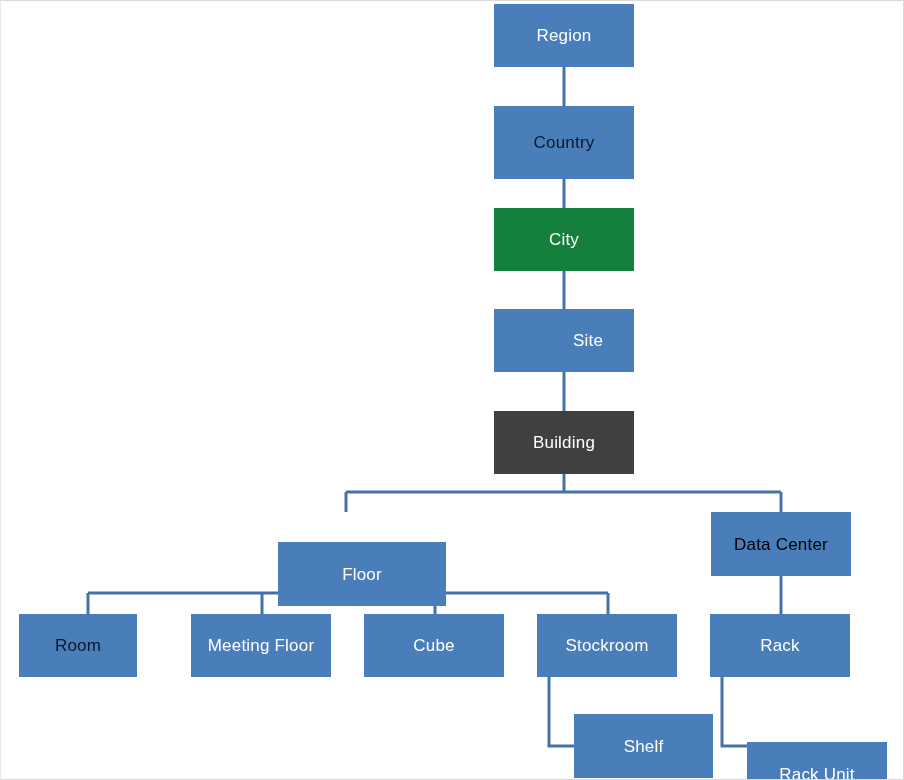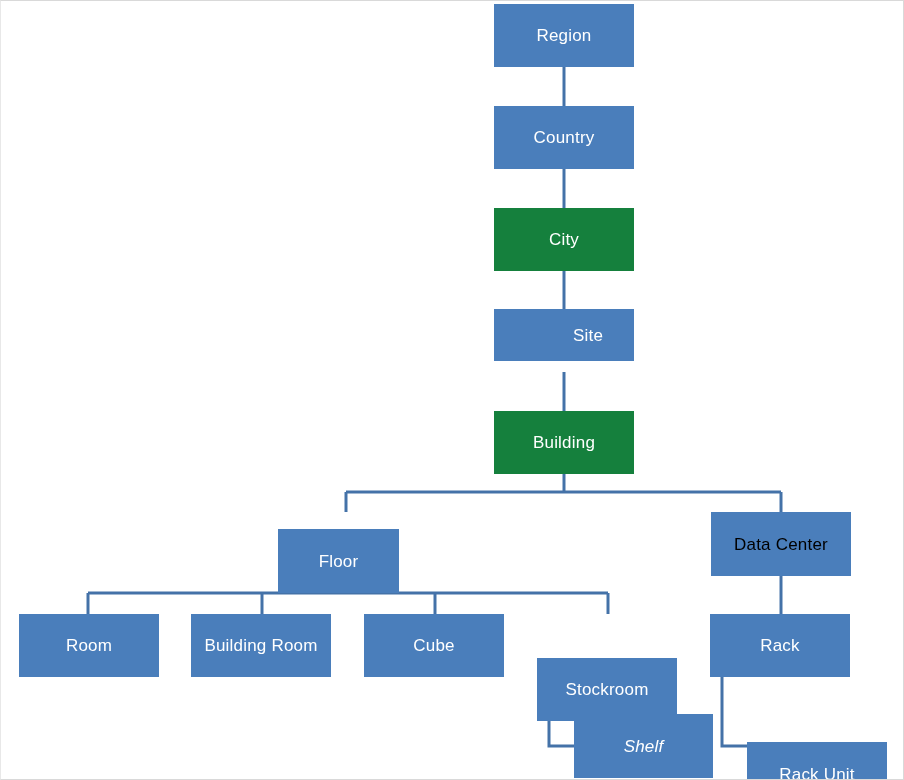--- a/index.html
+++ b/index.html
@@ -75,53 +75,53 @@
       <path d="M 607 592 L 607 613"></path>
       <path d="M 780 575 L 780 613"></path>
       <path d="M 548 676 L 548 745 L 573 745"></path>
       <path d="M 721 676 L 721 745 L 746 745"></path>
     </g>
   </svg>
 
   <div class="node" style="left: 493px; top: 3px; width: 140px; height: 63px; background: rgb(74, 126, 187); color: rgb(255, 255, 255);">
     <span class="node-label">Region</span>
   </div>
-  <div class="node" style="left: 493px; top: 105px; width: 140px; height: 63px; background: rgb(74, 126, 187); color: #ffffff; text-align: center;">
+  <div class="node" style="left: 493px; top: 105px; width: 140px; height: 73px; background: rgb(74, 126, 187); color: #0f172a; text-align: center;">
     <span class="node-label">Country</span>
   </div>
   <div class="node" style="left: 493px; top: 207px; width: 140px; height: 63px; background: #15803d; color: rgb(255, 255, 255);">
     <span class="node-label">City</span>
   </div>
-  <div class="node" style="left: 493px; top: 308px; width: 140px; height: 52px; background: rgb(74, 126, 187); color: rgb(255, 255, 255); padding-left: 48px;">
+  <div class="node" style="left: 493px; top: 308px; width: 140px; height: 63px; background: rgb(74, 126, 187); color: rgb(255, 255, 255); padding-left: 48px;">
     <span class="node-label">Site</span>
   </div>
-  <div class="node" style="left: 493px; top: 410px; width: 140px; height: 63px; background: #15803d; color: rgb(255, 255, 255);">
+  <div class="node" style="left: 493px; top: 410px; width: 140px; height: 63px; background: #404040; color: rgb(255, 255, 255);">
     <span class="node-label">Building</span>
   </div>
-  <div class="node" style="left: 277px; top: 528px; width: 121px; height: 64px; background: rgb(74, 126, 187); color: rgb(255, 255, 255);">
+  <div class="node" style="left: 277px; top: 541px; width: 168px; height: 64px; background: rgb(74, 126, 187); color: rgb(255, 255, 255);">
     <span class="node-label">Floor</span>
   </div>
   <div class="node" style="left: 710px; top: 511px; width: 140px; height: 64px; background: rgb(74, 126, 187); color: #000000;">
     <span class="node-label">Data Center</span>
   </div>
-  <div class="node" style="left: 18px; top: 613px; width: 140px; height: 63px; background: rgb(74, 126, 187); color: #ffffff;">
+  <div class="node" style="left: 18px; top: 613px; width: 118px; height: 63px; background: rgb(74, 126, 187); color: #0f172a;">
     <span class="node-label">Room</span>
   </div>
   <div class="node" style="left: 190px; top: 613px; width: 140px; height: 63px; background: rgb(74, 126, 187); color: rgb(255, 255, 255);">
-    <span class="node-label">Building Room</span>
+    <span class="node-label">Meeting Floor</span>
   </div>
   <div class="node" style="left: 363px; top: 613px; width: 140px; height: 63px; background: rgb(74, 126, 187); color: rgb(255, 255, 255);">
     <span class="node-label">Cube</span>
   </div>
-  <div class="node" style="left: 536px; top: 613px; width: 140px; height: 63px; background: rgb(74, 126, 187); color: rgb(255, 255, 255); margin-top: 44px;">
+  <div class="node" style="left: 536px; top: 613px; width: 140px; height: 63px; background: rgb(74, 126, 187); color: rgb(255, 255, 255);">
     <span class="node-label">Stockroom</span>
   </div>
   <div class="node" style="left: 709px; top: 613px; width: 140px; height: 63px; background: rgb(74, 126, 187); color: rgb(255, 255, 255);">
     <span class="node-label">Rack</span>
   </div>
-  <div class="node" style="left: 573px; top: 713px; width: 139px; height: 64px; background: rgb(74, 126, 187); color: rgb(255, 255, 255); font-style: italic;">
+  <div class="node" style="left: 573px; top: 713px; width: 139px; height: 64px; background: rgb(74, 126, 187); color: rgb(255, 255, 255);">
     <span class="node-label">Shelf</span>
   </div>
   <div class="node" style="left: 746px; top: 713px; width: 140px; height: 64px; background: rgb(74, 126, 187); color: rgb(255, 255, 255); margin-top: 28px;">
     <span class="node-label">Rack Unit</span>
   </div>
 
 </div>
 
 </body></html>

